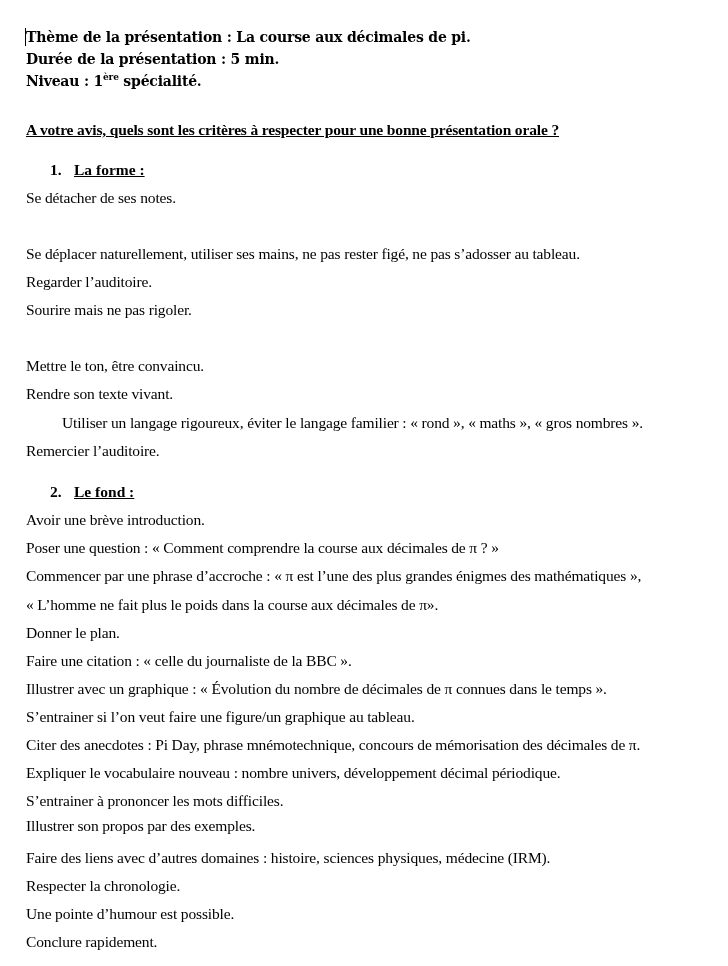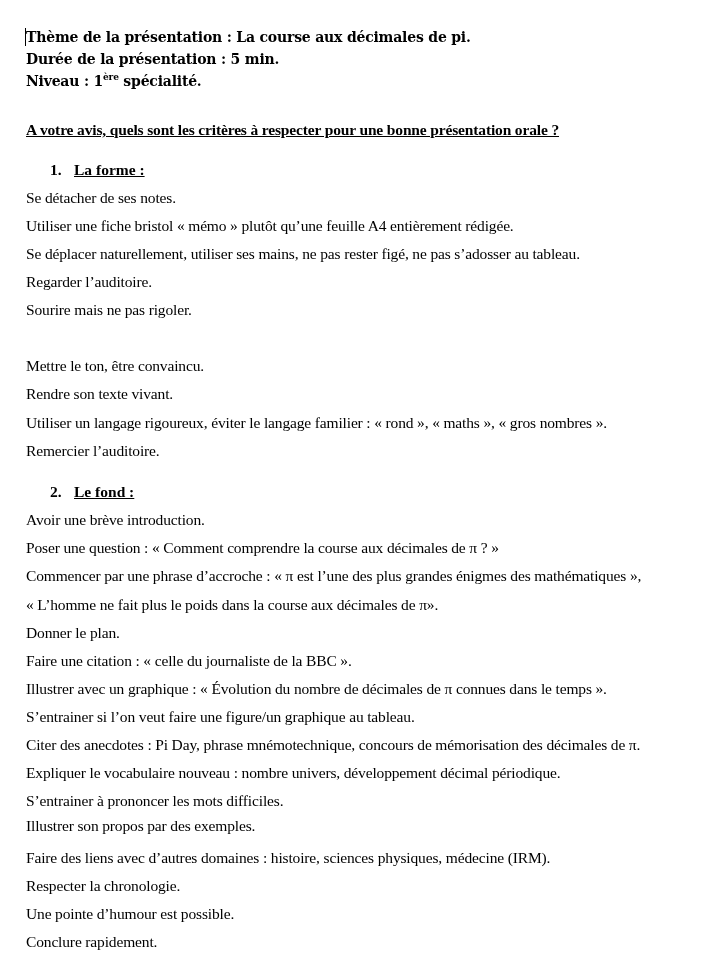--- a/index.html
+++ b/index.html
@@ -32,27 +32,26 @@
     <span>Niveau : 1</span><sup>ère</sup><span> spécialité.</span>
   </div>
 
   <div class="line bold u cond" style="top:121px;">A votre avis, quels sont les critères à respecter pour une bonne présentation orale ?</div>
 
   <div class="sec" style="top:161px;">
     <span class="num">1.</span>
     <span class="sec-title">La forme :</span>
   </div>
   <div class="line cond" style="top:189px;">Se détacher de ses notes.</div>
-  <div class="line cond" style="top:217px;">Utiliser une fiche bristol « mémo » plutôt qu’une feuille A4 entièrement rédigée.</div>
   <div class="line cond" style="top:245px;">Se déplacer naturellement, utiliser ses mains, ne pas rester figé, ne pas s’adosser au tableau.</div>
   <div class="line cond" style="top:273px;">Regarder l’auditoire.</div>
   <div class="line cond" style="top:301px;">Sourire mais ne pas rigoler.</div>
   <div class="line cond" style="top:357px;">Mettre le ton, être convaincu.</div>
   <div class="line cond" style="top:385px;">Rendre son texte vivant.</div>
-  <div class="line cond" style="top:414px;">Utiliser un langage rigoureux, éviter le langage familier : « rond », « maths », « gros nombres ».</div>
+  <div class="line cond" style="top:414px;margin-left:36px;">Utiliser un langage rigoureux, éviter le langage familier : « rond », « maths », « gros nombres ».</div>
   <div class="line cond" style="top:442px;">Remercier l’auditoire.</div>
 
   <div class="sec" style="top:483px;">
     <span class="num">2.</span>
     <span class="sec-title">Le fond :</span>
   </div>
   <div class="line cond" style="top:511px;">Avoir une brève introduction.</div>
   <div class="line cond" style="top:539px;">Poser une question : « Comment comprendre la course aux décimales de π ? »</div>
   <div class="line cond" style="top:567px;">Commencer par une phrase d’accroche : « π est l’une des plus grandes énigmes des mathématiques »,</div>
   <div class="line cond" style="top:596px;">« L’homme ne fait plus le poids dans la course aux décimales de  π».</div>

